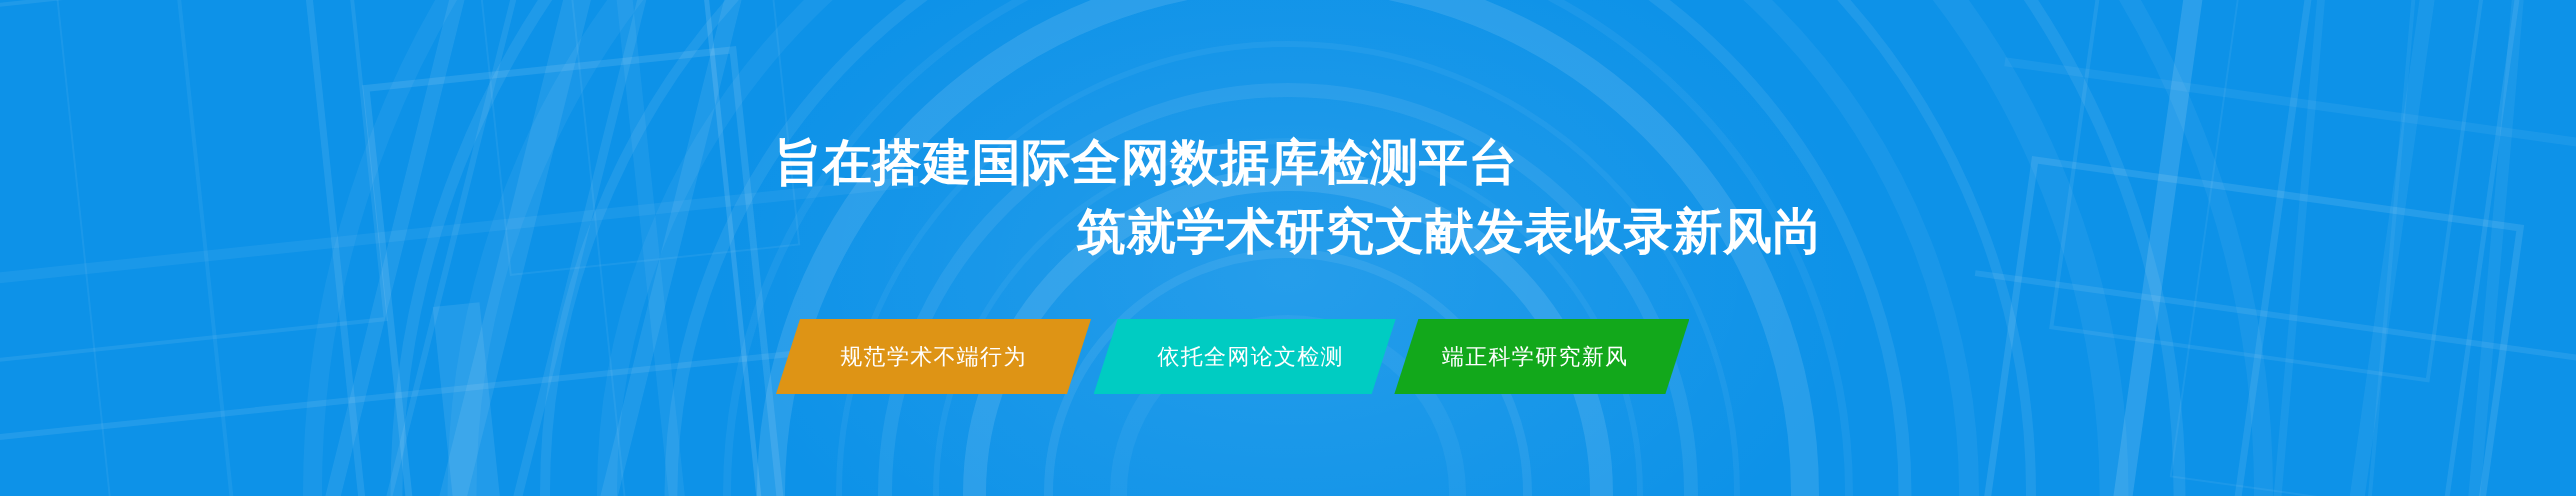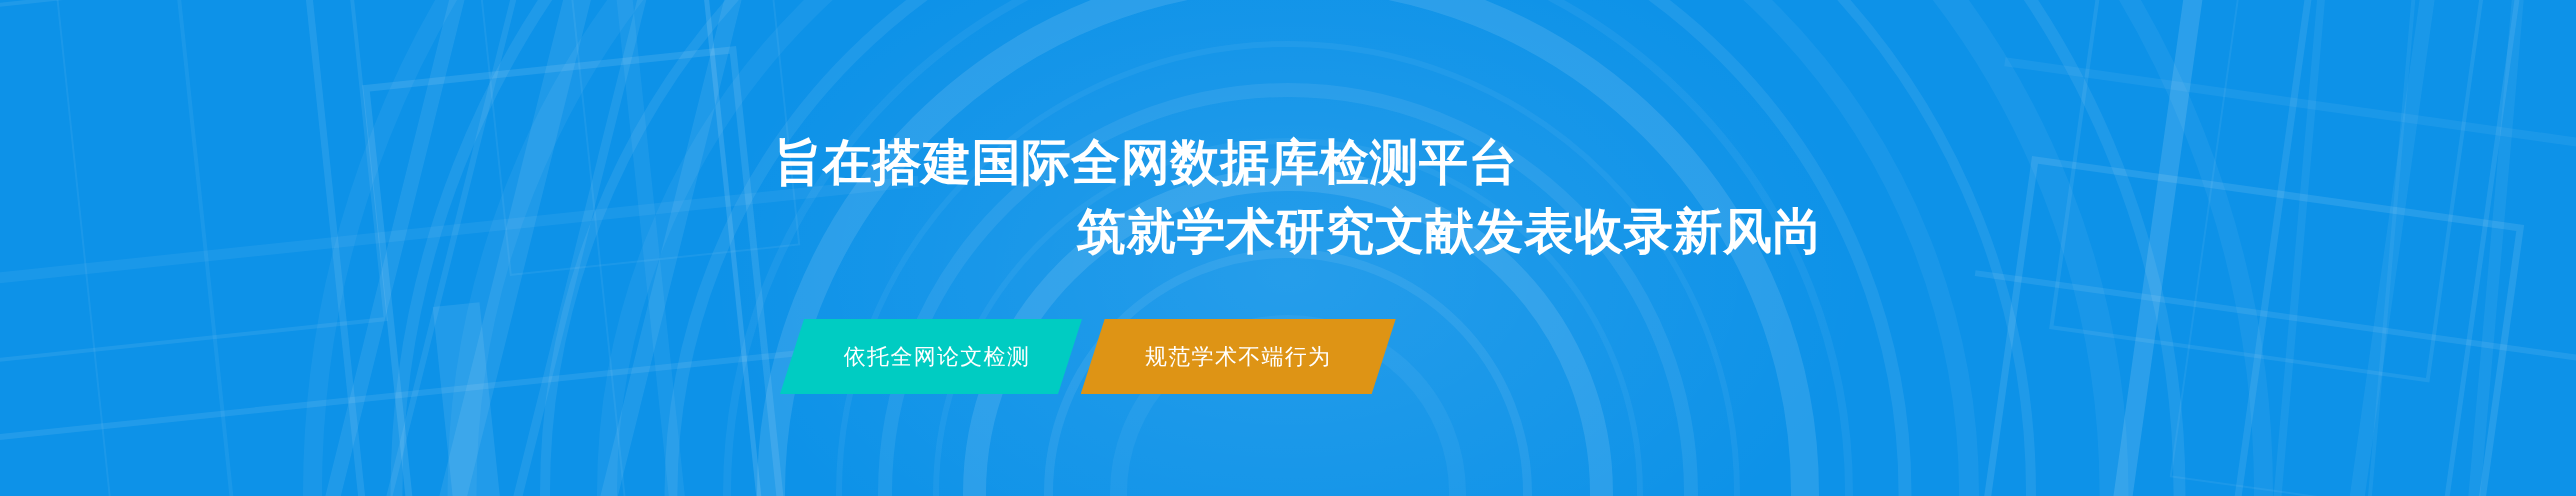--- a/index.html
+++ b/index.html
@@ -215,22 +215,25 @@
       <div class="rect-line soft" style="left:221px; top:0; width:12px; height:671px;"></div>
     </div>
   </div>
 
   <div class="headline">
     <div class="hl-line" id="hl-line-1">旨在搭建国际全网数据库检测平台</div>
     <div class="hl-line" id="hl-line-2">筑就学术研究文献发表收录新风尚</div>
   </div>
 
   <div class="badges">
+    <div class="badge badge-2">
+      <span class="badge-label">规范学术不端行为</span>
+    </div>
     <div class="badge badge-1">
       <span class="badge-label">依托全网论文检测</span>
     </div>
-    <div class="badge badge-2">
-      <span class="badge-label">规范学术不端行为</span>
+    <div class="badge badge-3">
+      <span class="badge-label">端正科学研究新风</span>
     </div>
   </div>
 
 </div>
 
 
 </body></html>

